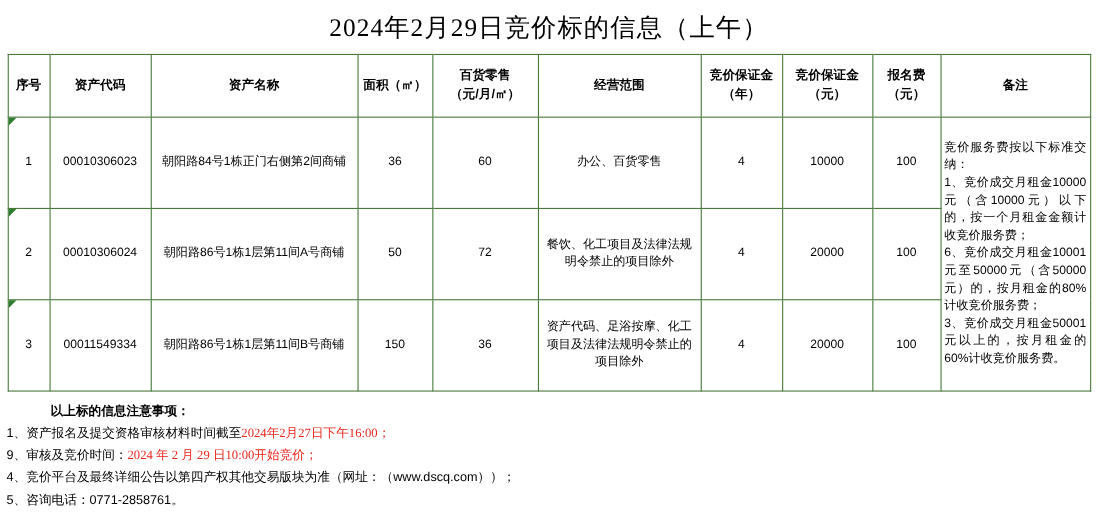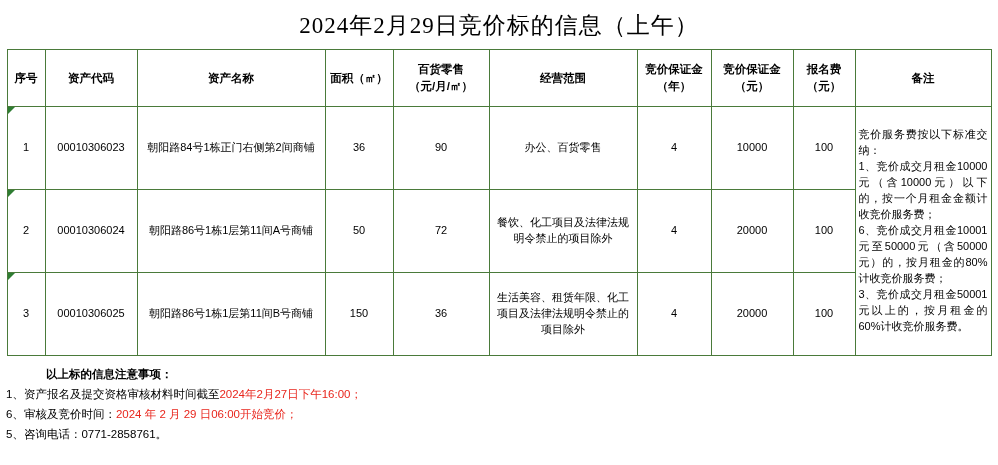--- a/index.html
+++ b/index.html
@@ -83,20 +83,21 @@
   }
   .notes .note-head {
     font-weight: bold;
     padding-left: 40px;
   }
   .notes .row {
     white-space: nowrap;
   }
   .red {
     color: #e8251c;
+    font-family: Liberation Serif, serif;
   }
 </style>
 </head>
 <body>
 
 <div class="page">
 
   <div class="title">2024年2月29日竞价标的信息（上午）</div>
 
   <table class="main">
@@ -149,21 +150,21 @@
           <div>备注</div>
         </th>
       </tr>
     </thead>
     <tbody>
       <tr>
         <td class="cell-marker">1</td>
         <td>00010306023</td>
         <td>朝阳路84号1栋正门右侧第2间商铺</td>
         <td>36</td>
-        <td>90</td>
+        <td>60</td>
         <td>办公、百货零售</td>
         <td>4</td>
         <td>10000</td>
         <td>100</td>
         <td class="remark-cell" rowspan="3">
           <p>竞价服务费按以下标准交纳：</p>
           <p>1、竞价成交月租金10000元（含10000元）以下的，按一个月租金金额计收竞价服务费；</p>
           <p>6、竞价成交月租金10001元至50000元（含50000元）的，按月租金的80%计收竞价服务费；</p>
           <p>3、竞价成交月租金50001元以上的，按月租金的60%计收竞价服务费。</p>
         </td>
@@ -174,36 +175,37 @@
         <td>朝阳路86号1栋1层第11间A号商铺</td>
         <td>50</td>
         <td>72</td>
         <td>餐饮、化工项目及法律法规明令禁止的项目除外</td>
         <td>4</td>
         <td>20000</td>
         <td>100</td>
       </tr>
       <tr>
         <td class="cell-marker">3</td>
-        <td>00010306025</td>
+        <td>00011549334</td>
         <td>朝阳路86号1栋1层第11间B号商铺</td>
         <td>150</td>
         <td>36</td>
-        <td>生活美容、租赁年限、化工项目及法律法规明令禁止的项目除外</td>
+        <td>资产代码、足浴按摩、化工项目及法律法规明令禁止的项目除外</td>
         <td>4</td>
         <td>20000</td>
         <td>100</td>
       </tr>
     </tbody>
   </table>
 
   <div class="notes">
     <div class="row note-head">以上标的信息注意事项：</div>
     <div class="row">
       <span>1、资产报名及提交资格审核材料时间截至</span><span class="red">2024年2月27日下午16:00；</span>
     </div>
     <div class="row">
-      <span>6、审核及竞价时间：</span><span class="red">2024 年 2 月 29 日06:00开始竞价；</span>
+      <span>9、审核及竞价时间：</span><span class="red">2024 年 2 月 29 日10:00开始竞价；</span>
     </div>
+    <div class="row">4、竞价平台及最终详细公告以第四产权其他交易版块为准（网址：（www.dscq.com））；</div>
     <div class="row">5、咨询电话：0771-2858761。</div>
   </div>
 
 </div>
 
 </body></html>

